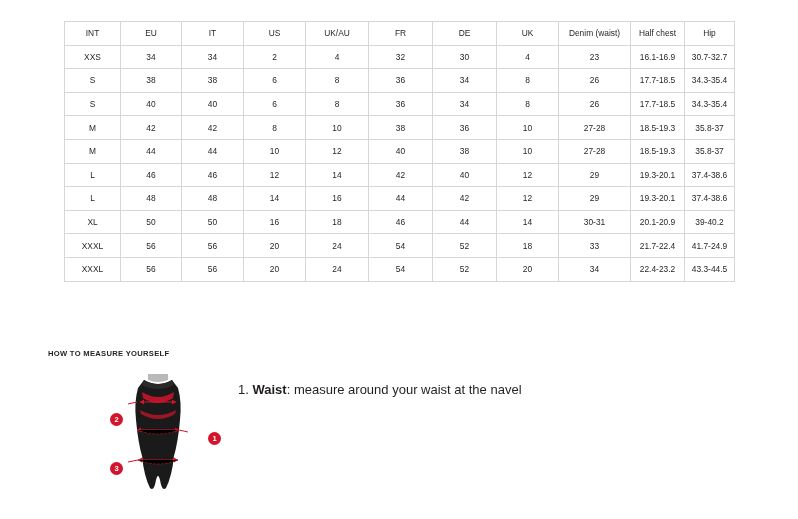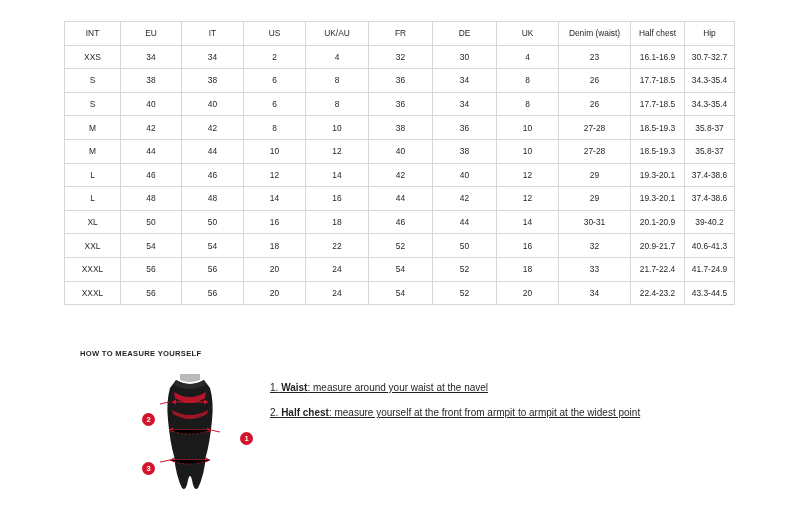--- a/index.html
+++ b/index.html
@@ -61,21 +61,21 @@
   col.c9 { width: 54px; }
   col.c10 { width: 50px; }
   
   td.left-col {
     text-align: left;
     padding-left: 8px;
   }
   
   .measure-section {
     position: absolute;
-    left: 80px;
+    left: 48px;
     top: 349px;
     width: 670px;
   }
   .measure-title {
     font-size: 7.6px;
     font-weight: bold;
     letter-spacing: 0.3px;
     color: #231f20;
     margin-bottom: 10px;
   }
@@ -89,25 +89,24 @@
     width: 130px;
     height: 130px;
     margin-left: 40px;
     flex: 0 0 130px;
   }
   .steps {
     margin-left: 20px;
     padding-top: 14px;
   }
   .step {
-    font-size: 10px;
+    font-size: 13px;
     color: #231f20;
     margin-bottom: 13px;
     line-height: 1.2;
-    text-decoration: underline;
   }
   .step .bold {
     font-weight: bold;
   }
   
   .badge {
     position: absolute;
     width: 13px;
     height: 13px;
     border-radius: 50%;
@@ -273,33 +272,20 @@
           <td>16</td>
           <td>18</td>
           <td>46</td>
           <td>44</td>
           <td>14</td>
           <td>30-31</td>
           <td class="left-col">20.1-20.9</td>
           <td class="left-col">39-40.2</td>
         </tr>
         <tr>
-          <td>XXL</td>
-          <td>54</td>
-          <td>54</td>
-          <td>18</td>
-          <td>22</td>
-          <td>52</td>
-          <td>50</td>
-          <td>16</td>
-          <td>32</td>
-          <td class="left-col">20.9-21.7</td>
-          <td class="left-col">40.6-41.3</td>
-        </tr>
-        <tr>
           <td>XXXL</td>
           <td>56</td>
           <td>56</td>
           <td>20</td>
           <td>24</td>
           <td>54</td>
           <td>52</td>
           <td>18</td>
           <td>33</td>
           <td class="left-col">21.7-22.4</td>
@@ -361,22 +347,18 @@
         <div class="badge badge-1">1</div>
         <div class="badge badge-2">2</div>
         <div class="badge badge-3">3</div>
       </div>
 
       <div class="steps">
         <div class="step">
           <span>1.</span>
           <span class="bold">Waist</span><span>: measure around your waist at the navel</span>
         </div>
-        <div class="step">
-          <span>2.</span>
-          <span class="bold">Half chest</span><span>: measure yourself at the front from armpit to armpit at the widest point</span>
-        </div>
       </div>
 
     </div>
   </div>
 
 </div>
 
 </body></html>

